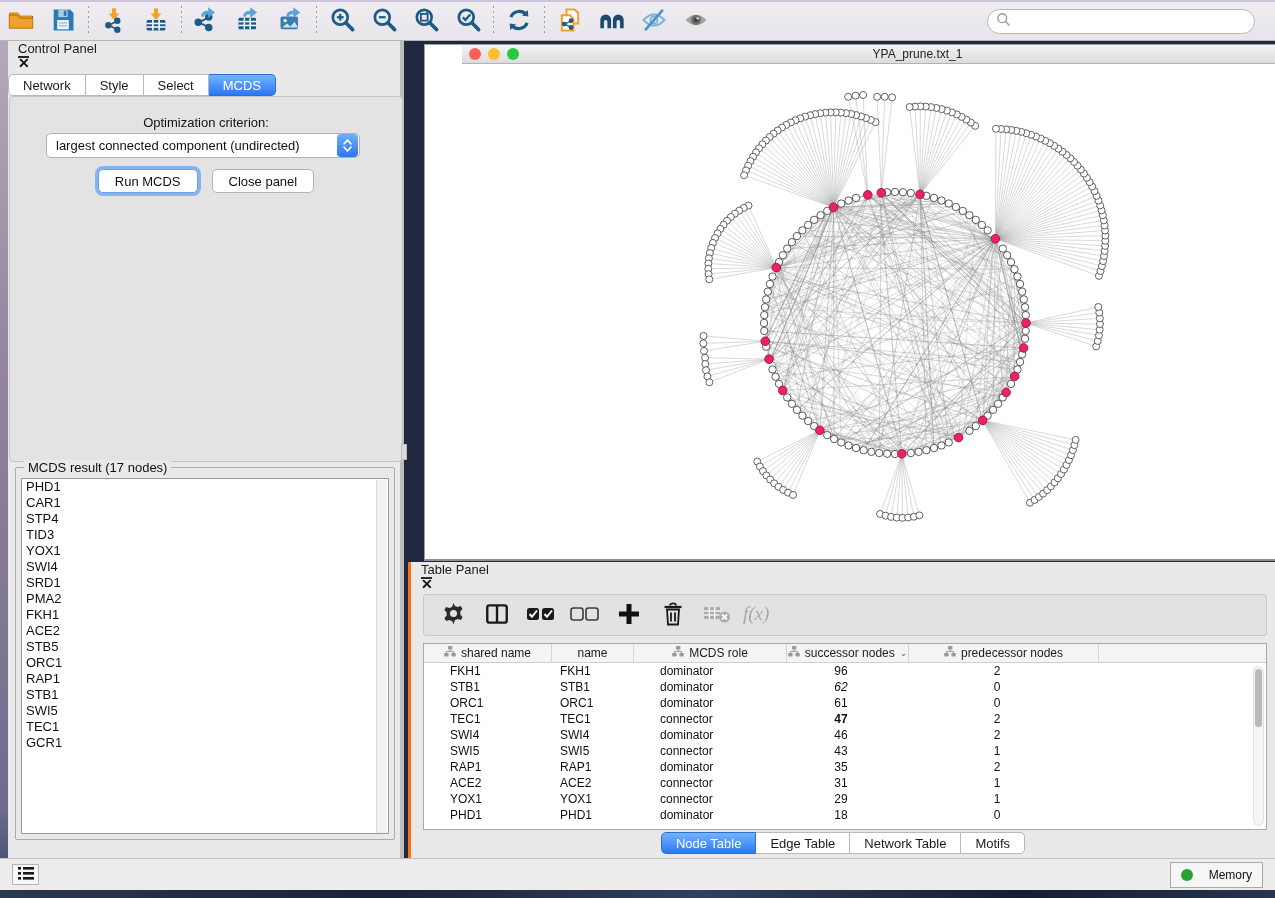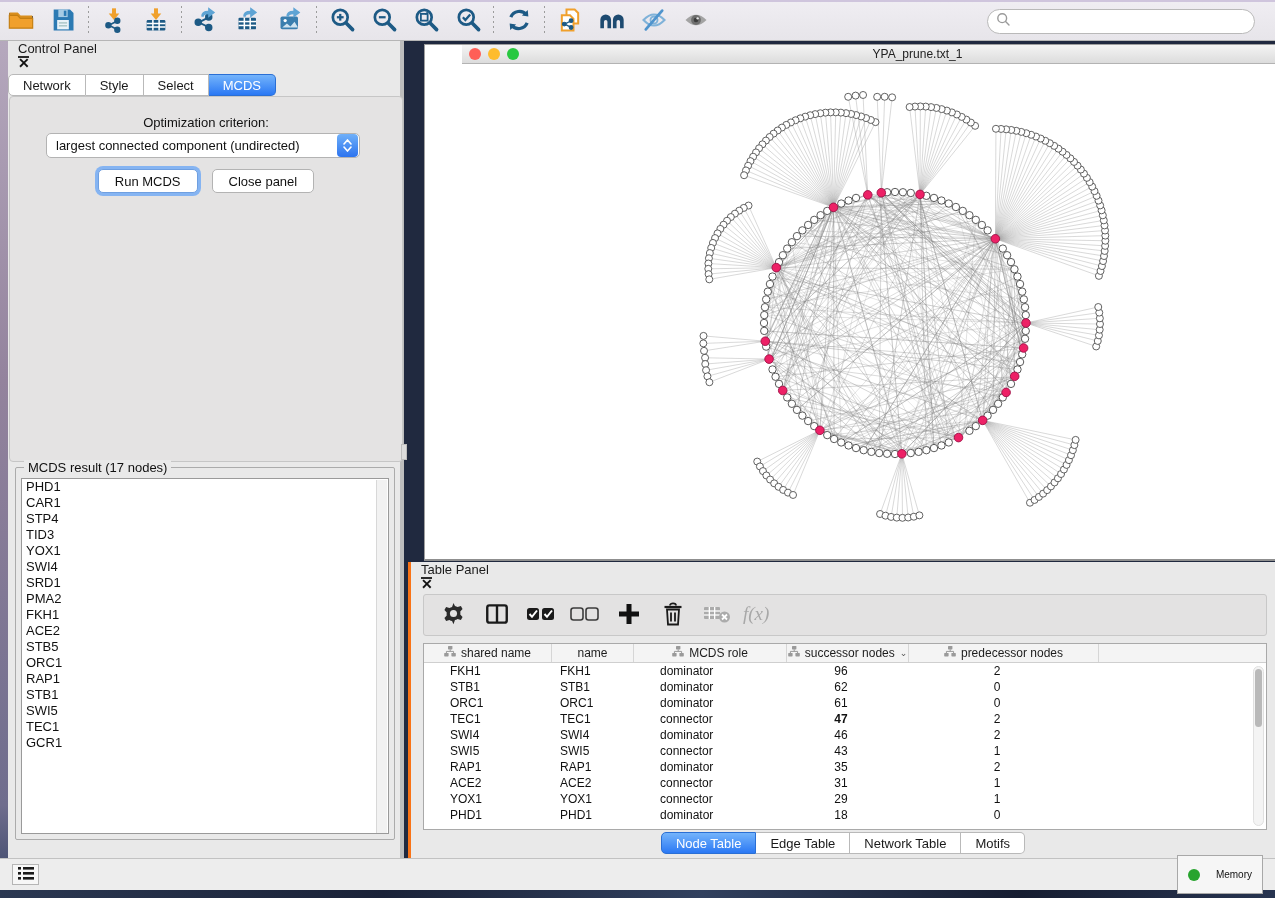--- a/index.html
+++ b/index.html
@@ -99,22 +99,22 @@
     background:#f4f4f4; border:1px solid #e0e0e0; border-radius:6px; }
   #tbl-thumb { position:absolute; left:1px; top:2px; width:7px; height:58px;
     background:#b9b9b9; border-radius:4px; }
   #tp-tabs-row { left:0; top:270px; width:100%; display:flex; justify-content:center; }
 
   
   #status-bar { left:0; top:858px; width:1275px; height:32px; background:#ededed;
     border-top:1px solid #c2c2c2; display:flex; align-items:center; padding:0 12px; }
   #status-list-btn { width:27px; height:21px; background:#f7f7f7; border:1px solid #b5b5b5;
     display:flex; align-items:center; justify-content:center; }
-  #memory-btn { margin-left:auto; height:39px; padding:0 10px; background:#f6f6f6;
-    border:1px solid #a8a8a8; display:flex; align-items:center; gap:16px; font-size:10px; color:#111; }
+  #memory-btn { margin-left:auto; height:26px; padding:0 10px; background:#f6f6f6;
+    border:1px solid #a8a8a8; display:flex; align-items:center; gap:16px; font-size:12px; color:#111; }
   #memory-dot { width:12px; height:12px; border-radius:50%; }
 
   .divider-grip { left:401px; top:444px; width:6px; height:16px; background:#dcdcdc;
     border:1px solid #bdbdbd; }
 </style>
 </head>
 <body>
 
 <div class="abs" id="main-toolbar">
   <button class="tb-btn">
@@ -1271,21 +1271,21 @@
           <div class="td" style="width: 128px; padding-left: 26px;">FKH1</div>
           <div class="td" style="width: 82px; padding-left: 8px;">FKH1</div>
           <div class="td" style="width: 153px; padding-left: 26px;">dominator</div>
           <div class="td num" style="width: 122px; padding-right: 14px;">96</div>
           <div class="td num" style="width: 190px; padding-right: 14px;">2</div>
         </div>
         <div class="tr">
           <div class="td" style="width: 128px; padding-left: 26px;">STB1</div>
           <div class="td" style="width: 82px; padding-left: 8px;">STB1</div>
           <div class="td" style="width: 153px; padding-left: 26px;">dominator</div>
-          <div class="td num" style="width: 122px; padding-right: 14px;">62</div>
+          <div class="td num" style="width: 122px; padding-right: 14px; font-style: italic;">62</div>
           <div class="td num" style="width: 190px; padding-right: 14px;">0</div>
         </div>
         <div class="tr">
           <div class="td" style="width: 128px; padding-left: 26px;">ORC1</div>
           <div class="td" style="width: 82px; padding-left: 8px;">ORC1</div>
           <div class="td" style="width: 153px; padding-left: 26px;">dominator</div>
           <div class="td num" style="width: 122px; padding-right: 14px;">61</div>
           <div class="td num" style="width: 190px; padding-right: 14px;">0</div>
         </div>
         <div class="tr">

